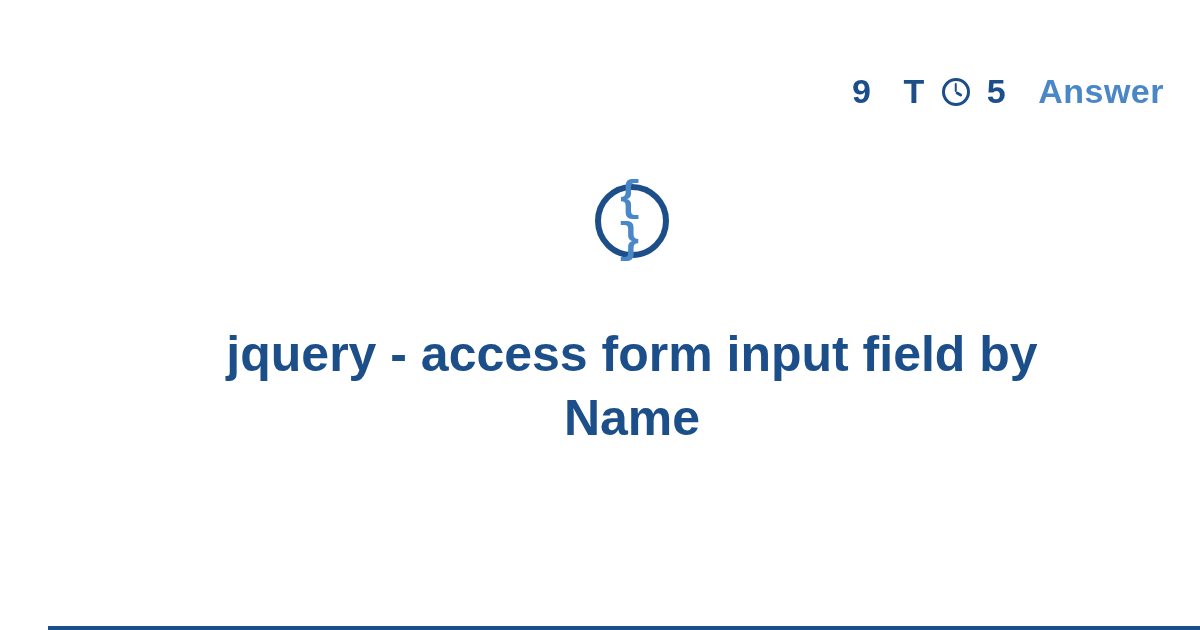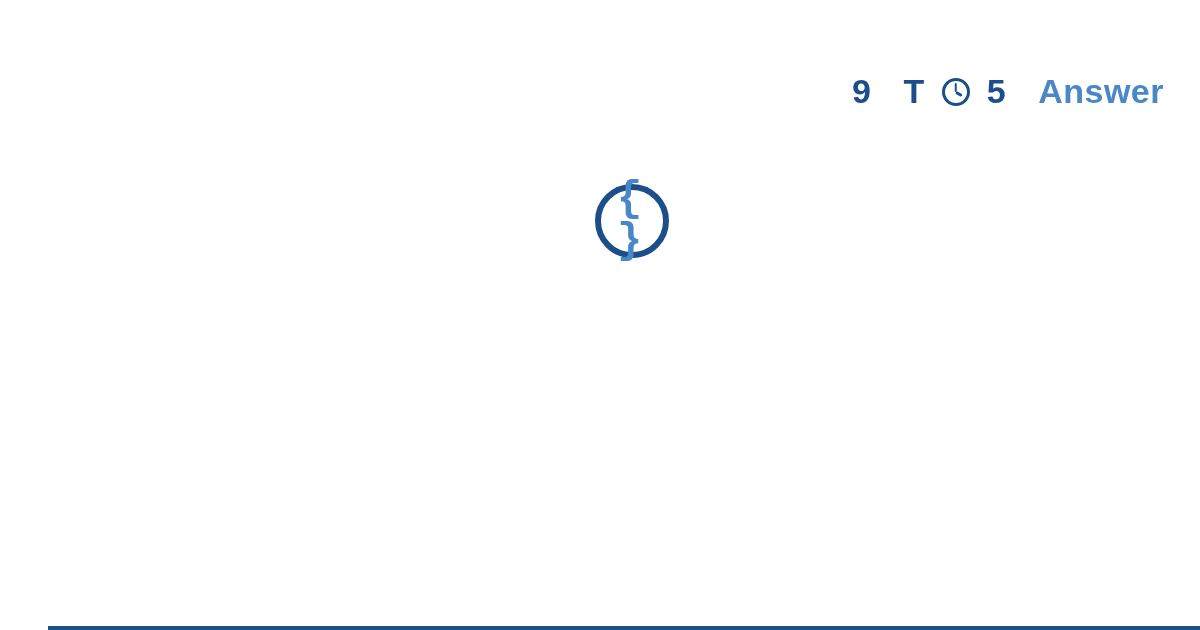--- a/index.html
+++ b/index.html
@@ -97,15 +97,16 @@
 <body>
 
 <div class="logo">
   <span class="nine">9</span><span class="t">T</span><span class="clock"></span><span class="five">5</span><span class="answer">Answer</span>
 </div>
 
 <div class="center">
   <div class="badge">
     <span class="badge-inner">{ }</span>
   </div>
+  <h1 class="title">jquery - access form input field by Name</h1>
 </div>
 
 <div class="footer-bar"></div>
 
 </body></html>

